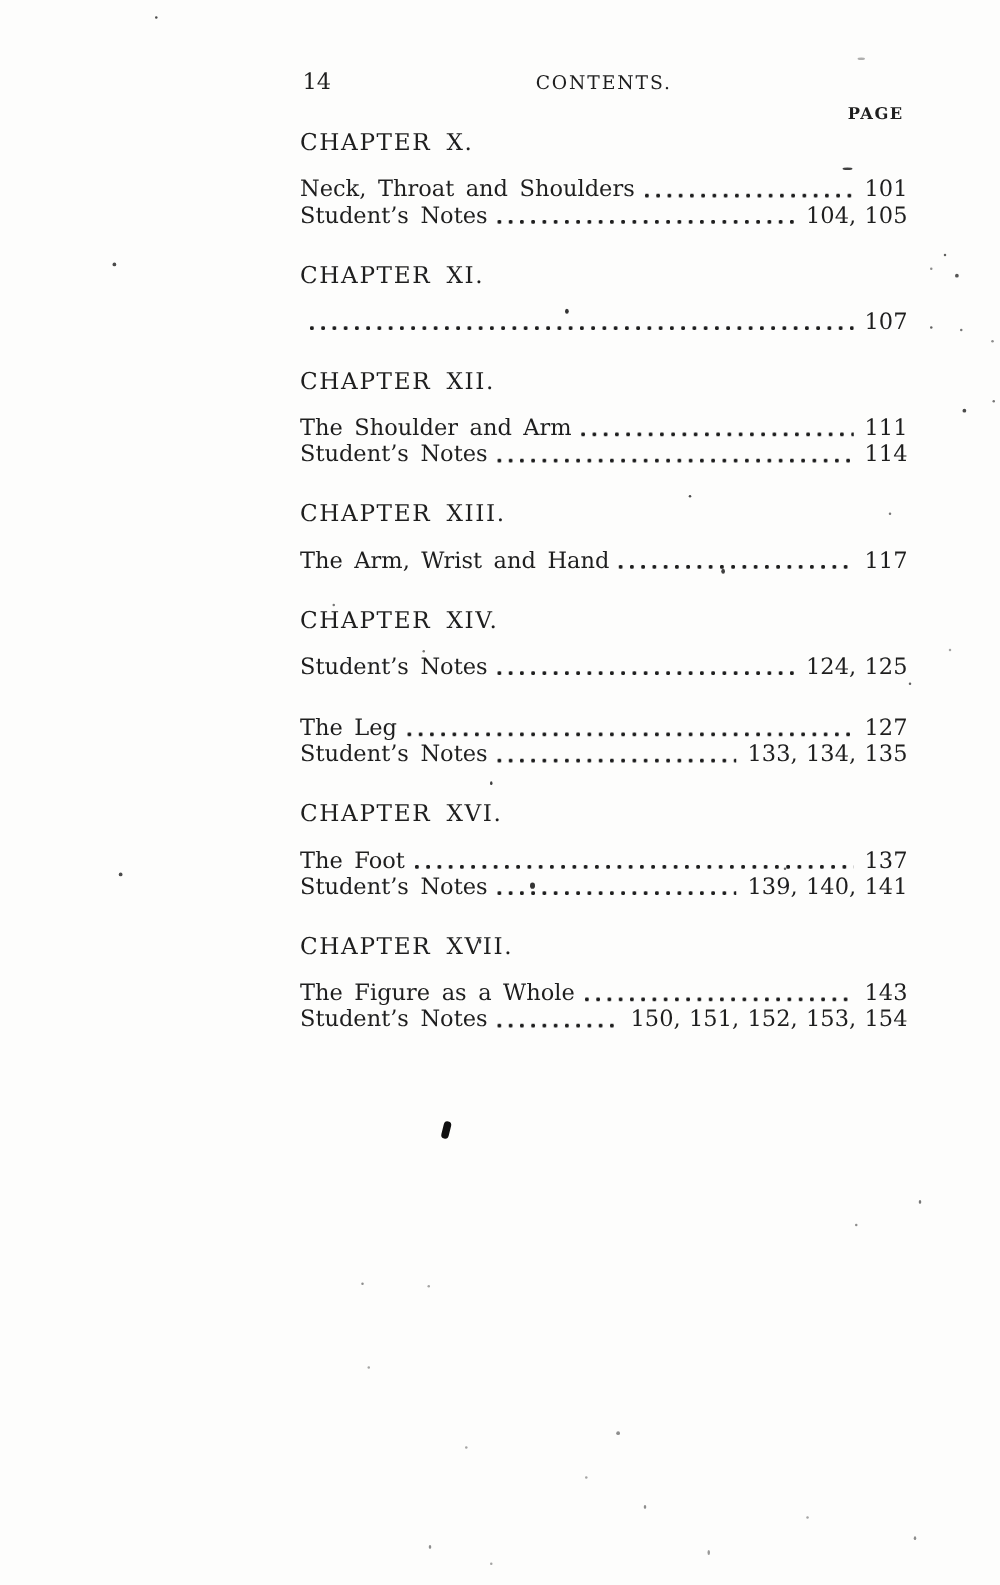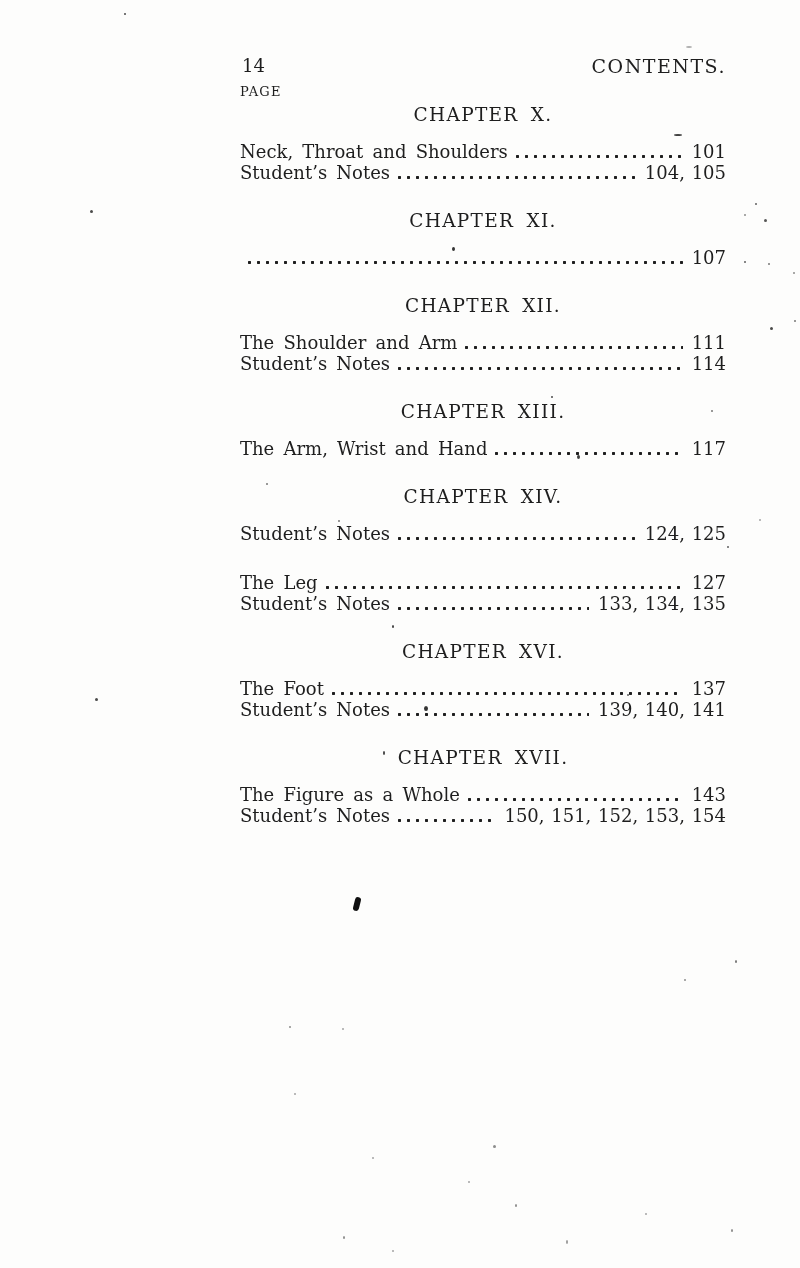--- a/index.html
+++ b/index.html
@@ -21,38 +21,39 @@
   }
   .header-row{
     position:relative;height:22px;
   }
   .folio{
     position:absolute;left:2px;top:0;
     font-size:18px;line-height:22px;
   }
   .running-title{
     position:absolute;left:0;right:0;top:0;
+    text-align:center;
+    font-size:15px;line-height:22px;
+    letter-spacing:1.5px;word-spacing:2px;
+  }
+  .page-label{
     text-align:right;
-    font-size:19px;line-height:22px;
-    letter-spacing:1.5px;word-spacing:2px;
-  }
-  .page-label{
-    font-size:13px;font-weight:normal;
+    font-size:13px;font-weight:bold;
     letter-spacing:1.2px;
     line-height:14px;
     margin-top:8px;
     padding-right:3px;
   }
   #chapters{margin-top:6px;}
   .toc-chapter{margin-bottom:28px;}
   .chapter-heading{
     margin:0 0 16px 0;
     font-size:18.5px;font-weight:normal;
     line-height:20px;
-    text-align:center;
+    text-align:left;
     letter-spacing:1.3px;word-spacing:5px;
   }
   .toc-entry{
     display:flex;
     font-size:18px;line-height:21px;
     word-spacing:3.5px;
     white-space:nowrap;
   }
   .leader{
     flex:1 1 auto;

